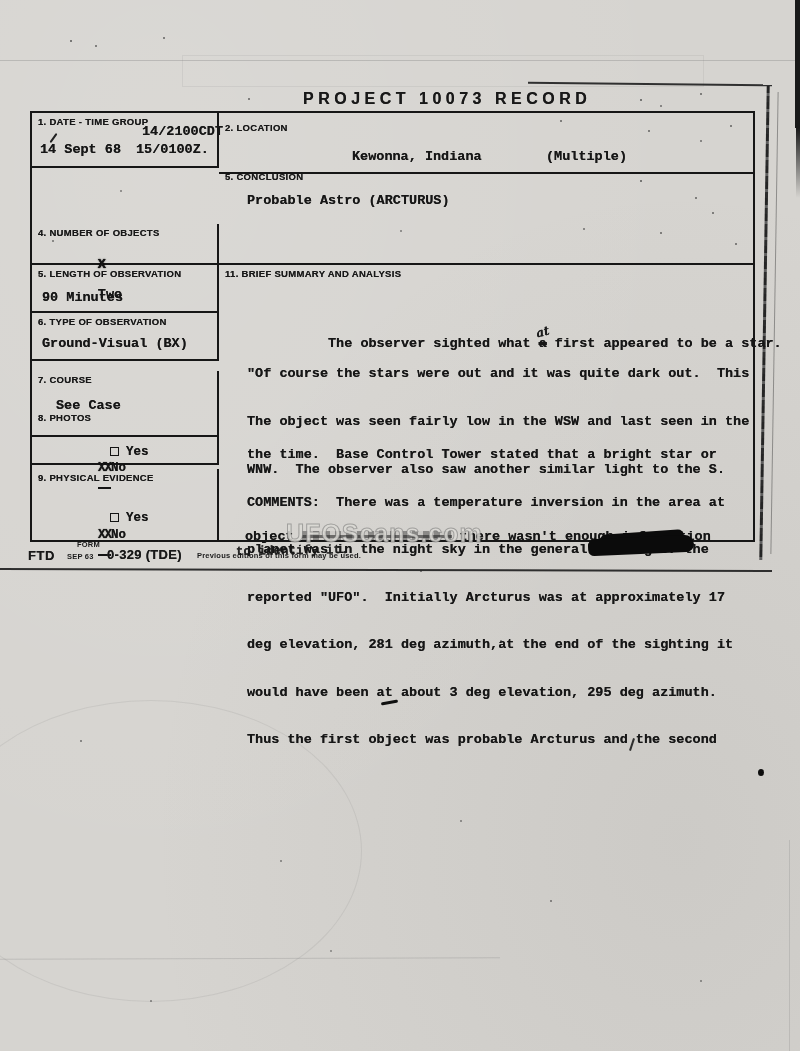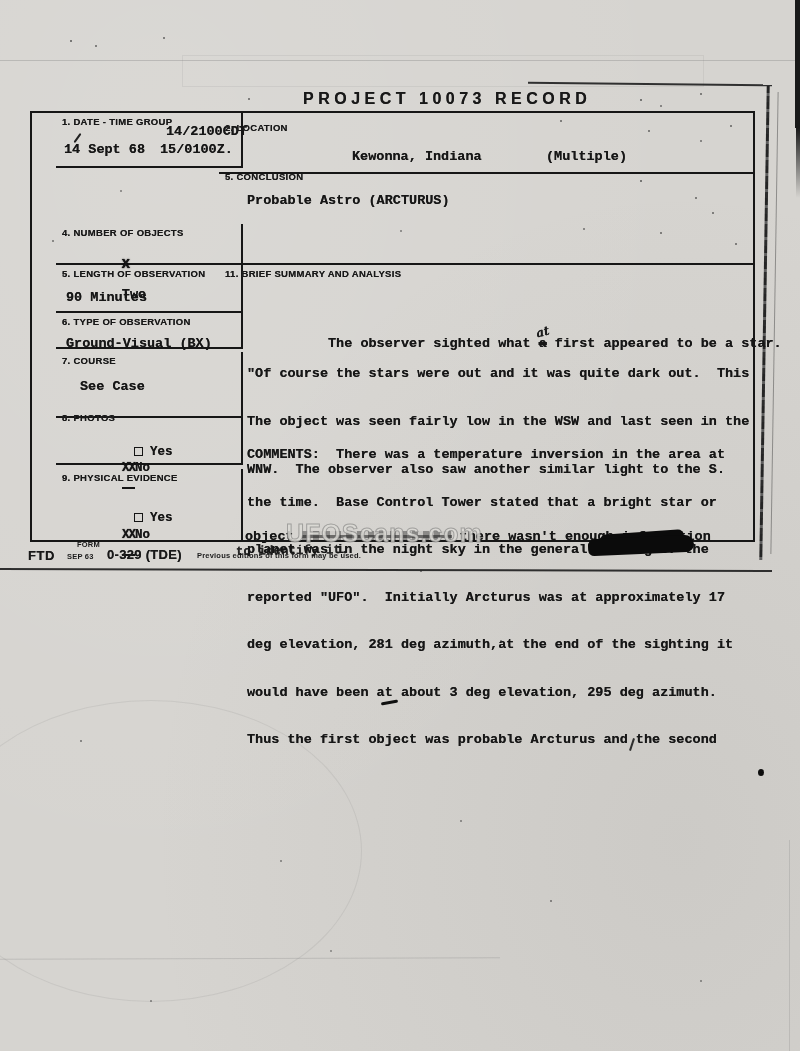--- a/index.html
+++ b/index.html
@@ -12,21 +12,21 @@
       #d6d4d0;}
   .abs{position:absolute;}
   .label{font-family:"Liberation Sans",sans-serif;font-weight:bold;font-size:9.5px;
          letter-spacing:.3px;color:#181818;text-shadow:0 0 .4px #444;}
   .typed{font-family:"Liberation Mono","DejaVu Sans Mono",monospace;font-weight:700;
          font-size:13.5px;color:#161616;text-shadow:0 0 .6px rgba(25,25,25,.85);white-space:pre;}
   .typed.sm{font-size:12.5px;}
   
   #form-table{left:30px;top:111px;width:721px;height:427px;border:2.5px solid #161616;z-index:2;}
   .cell{position:absolute;border-color:#161616;box-sizing:border-box;}
-  .cell.lft{left:0;width:187px;border-right:2px solid #161616;border-bottom:2px solid #161616;margin-left:24px;}
+  .cell.lft{left:0;width:187px;border-right:2px solid #161616;border-bottom:2px solid #161616;}
   .cell.rgt{left:187px;right:0;border-bottom:2px solid #161616;}
   .cell .label{position:absolute;left:6px;top:3px;white-space:nowrap;}
   
   .chk{display:inline-block;width:7px;height:7px;border:1.6px solid #141414;margin-right:7px;vertical-align:-1px;}
   .xx{letter-spacing:-1px;border-bottom:2px solid #141414;padding-bottom:12px;text-shadow:0 0 1px #000;}
   .blobx{text-shadow:0 0 1.6px #000,0 0 .5px #000;}
   
   .line{height:17.5px;line-height:17.5px;}
   .p1 .line{height:18px;line-height:18px;}
   
@@ -119,26 +119,26 @@
         <span> </span>
         <span>Two</span>
       </span>
     </div>
 
     <div class="cell lft" style="top:152px;height:48px;text-decoration:underline;">
       <span class="label">5. LENGTH OF OBSERVATION</span>
       <span class="typed abs" style="left:10px;top:25px;">90 Minutes</span>
     </div>
 
-    <div class="cell lft" style="top:200px;height:36px;">
+    <div class="cell lft" style="top:200px;height:48px;">
       <span class="label">6. TYPE OF OBSERVATION</span>
       <span class="typed abs" style="left:10px;top:23px;">Ground-Visual (BX)</span>
     </div>
 
-    <div class="cell lft" style="top:239px;height:66px;">
+    <div class="cell lft" style="top:258px;height:66px;">
       <span class="label">7. COURSE</span>
       <span class="typed abs" style="left:24px;top:27px;">See Case</span>
     </div>
 
     <div class="cell lft" style="top:296px;height:56px;">
       <span class="label">8. PHOTOS</span>
       <span class="typed sm abs" style="left:18px;top:22px;">
         <span class="chk"></span><span>Yes</span>
       </span>
       <span class="typed sm abs" style="left:6px;top:38px;">
@@ -173,22 +173,22 @@
       <div class="typed abs p1" style="left:28px;top:22px;width:520px;">
         <div class="line">
           <span>The observer sighted what </span><span class="struckwrap"><span class="struck">a</span><span class="hand">at</span></span><span> first appeared to be a star.</span>
         </div>
         <div class="line">"Of course the stars were out and it was quite dark out.  This</div>
         <div class="line">The object was seen fairly low in the WSW and last seen in the</div>
         <div class="line">WNW.  The observer also saw another similar light to the S.</div>
       </div>
 
       <div class="typed abs" style="left:28px;top:151px;width:520px;">
+        <div class="line">the time.  Base Control Tower stated that a bright star or</div>
         <div class="line">COMMENTS:  There was a temperature inversion in the area at</div>
-        <div class="line">the time.  Base Control Tower stated that a bright star or</div>
         <div class="line">planet was in the night sky in the general bearing of the</div>
         <div class="line">reported "UFO".  Initially Arcturus was at approximately 17</div>
         <div class="line">deg elevation, 281 deg azimuth,at the end of the sighting it</div>
         <div class="line">would have been at about 3 deg elevation, 295 deg azimuth.</div>
         <div class="line">Thus the first object was probable Arcturus and the second</div>
       </div>
     </div>
   </div>
 
   <div class="abs typed" id="overflow-line">

